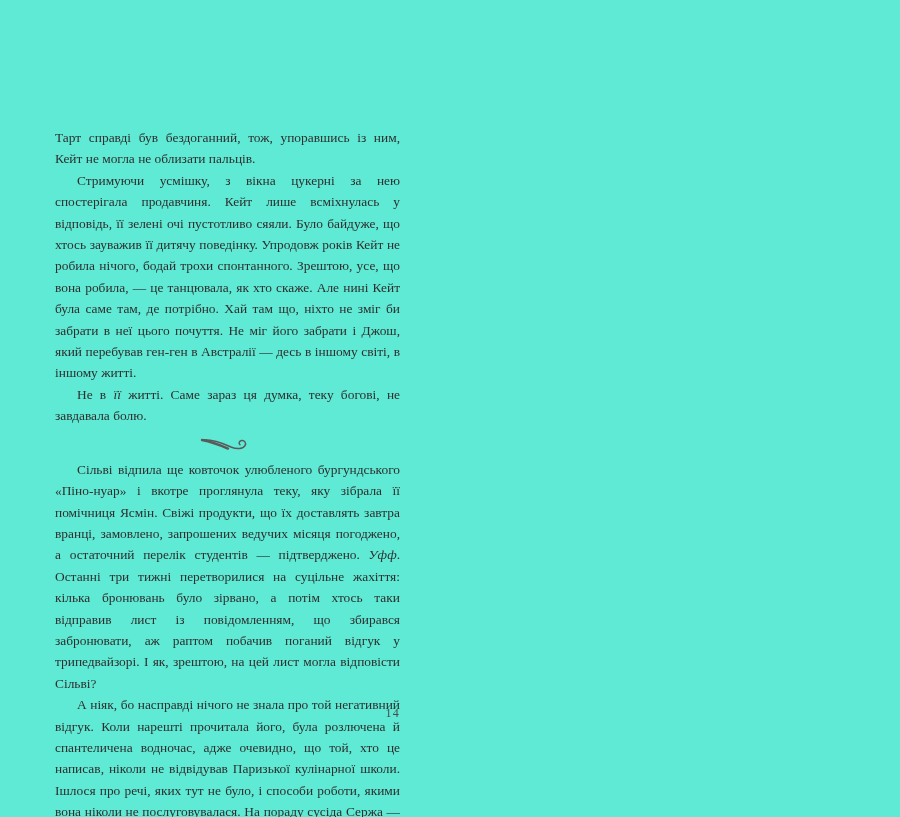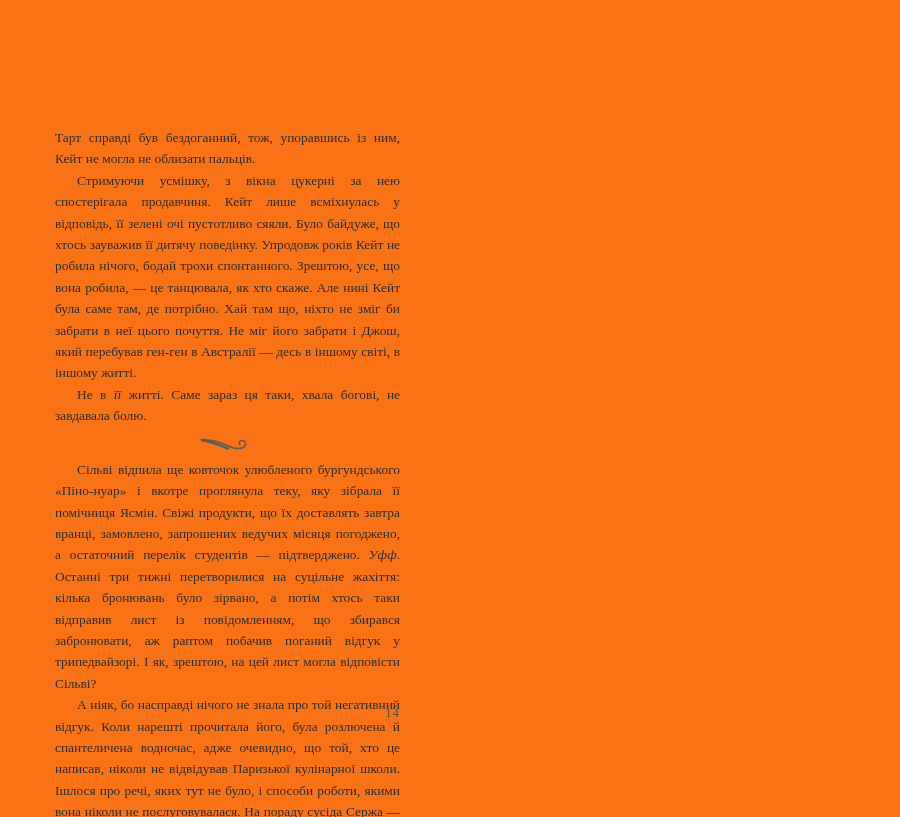--- a/index.html
+++ b/index.html
@@ -19,21 +19,21 @@
     position: relative;
     width: 900px;
     height: 817px;
     background: #ffffff;
   }
 
   .page {
     position: absolute;
     top: 0;
     height: 817px;
-    background: #f97316;
+    background: #5eead4;
   }
 
   .page-left  { left: 0px;   width: 450px; }
   .page-right { left: 450px; width: 450px; }
 
   .text-block {
     position: absolute;
     top: 127px;
     font-size: 13.4px;
     line-height: 21.4px;
@@ -85,21 +85,21 @@
 <div class="book-spread">
 
   <div class="page page-left">
 
     <div class="text-block">
 
       <p class="para no-indent">Тарт справді був бездоганний, тож, упоравшись із ним, Кейт не могла не облизати пальців.</p>
 
       <p class="para">Стримуючи усмішку, з вікна цукерні за нею спостерігала продавчиня. Кейт лише всміхнулась у відповідь, її зелені очі пустотливо сяяли. Було байдуже, що хтось зауважив її дитячу поведінку. Упродовж років Кейт не робила нічого, бодай трохи спонтанного. Зрештою, усе, що вона робила, — це танцювала, як хто скаже. Але нині Кейт була саме там, де потрібно. Хай там що, ніхто не зміг би забрати в неї цього почуття. Не міг його забрати і Джош, який перебував ген-ген в Австралії — десь в іншому світі, в іншому житті.</p>
 
-      <p class="para"><span>Не в </span><em>її</em><span> житті. Саме зараз ця таки, хвала богові, не завдавала болю.</span></p>
+      <p class="para"><span>Не в </span><em>її</em><span> житті. Саме зараз ця думка, теку богові, не завдавала болю.</span></p>
 
       <div class="ornament">
         <svg width="60" height="20" viewBox="0 0 60 20" aria-hidden="true">
           <path d="M4 6 C 14 5, 24 9, 33 13 C 39 15.5, 45 15, 47 11.6 C 48.6 8.8, 46.4 6.2, 43.6 6.6 C 41.2 7, 40.4 9.4, 42 10.8" fill="none" stroke="#5a5a5a" stroke-width="1.5" stroke-linecap="round"></path>
           <path d="M4 6 C 13 7.6, 22 11, 30 14.6" fill="none" stroke="#5a5a5a" stroke-width="2.4" stroke-linecap="round"></path>
         </svg>
       </div>
 
       <p class="para"><span>Сільві відпила ще ковточок улюбленого бургундського «Піно-нуар» і вкотре проглянула теку, яку зібрала її помічниця Ясмін. Свіжі продукти, що їх доставлять завтра вранці, замовлено, запрошених ведучих місяця погоджено, а остаточний перелік студентів — підтверджено. </span><em>Уфф</em><span>. Останні три тижні перетворилися на суцільне жахіття: кілька бронювань було зірвано, а потім хтось таки відправив лист із повідомленням, що збирався забронювати, аж раптом побачив поганий відгук у трипедвайзорі. І як, зрештою, на цей лист могла відповісти Сільві?</span></p>
 

